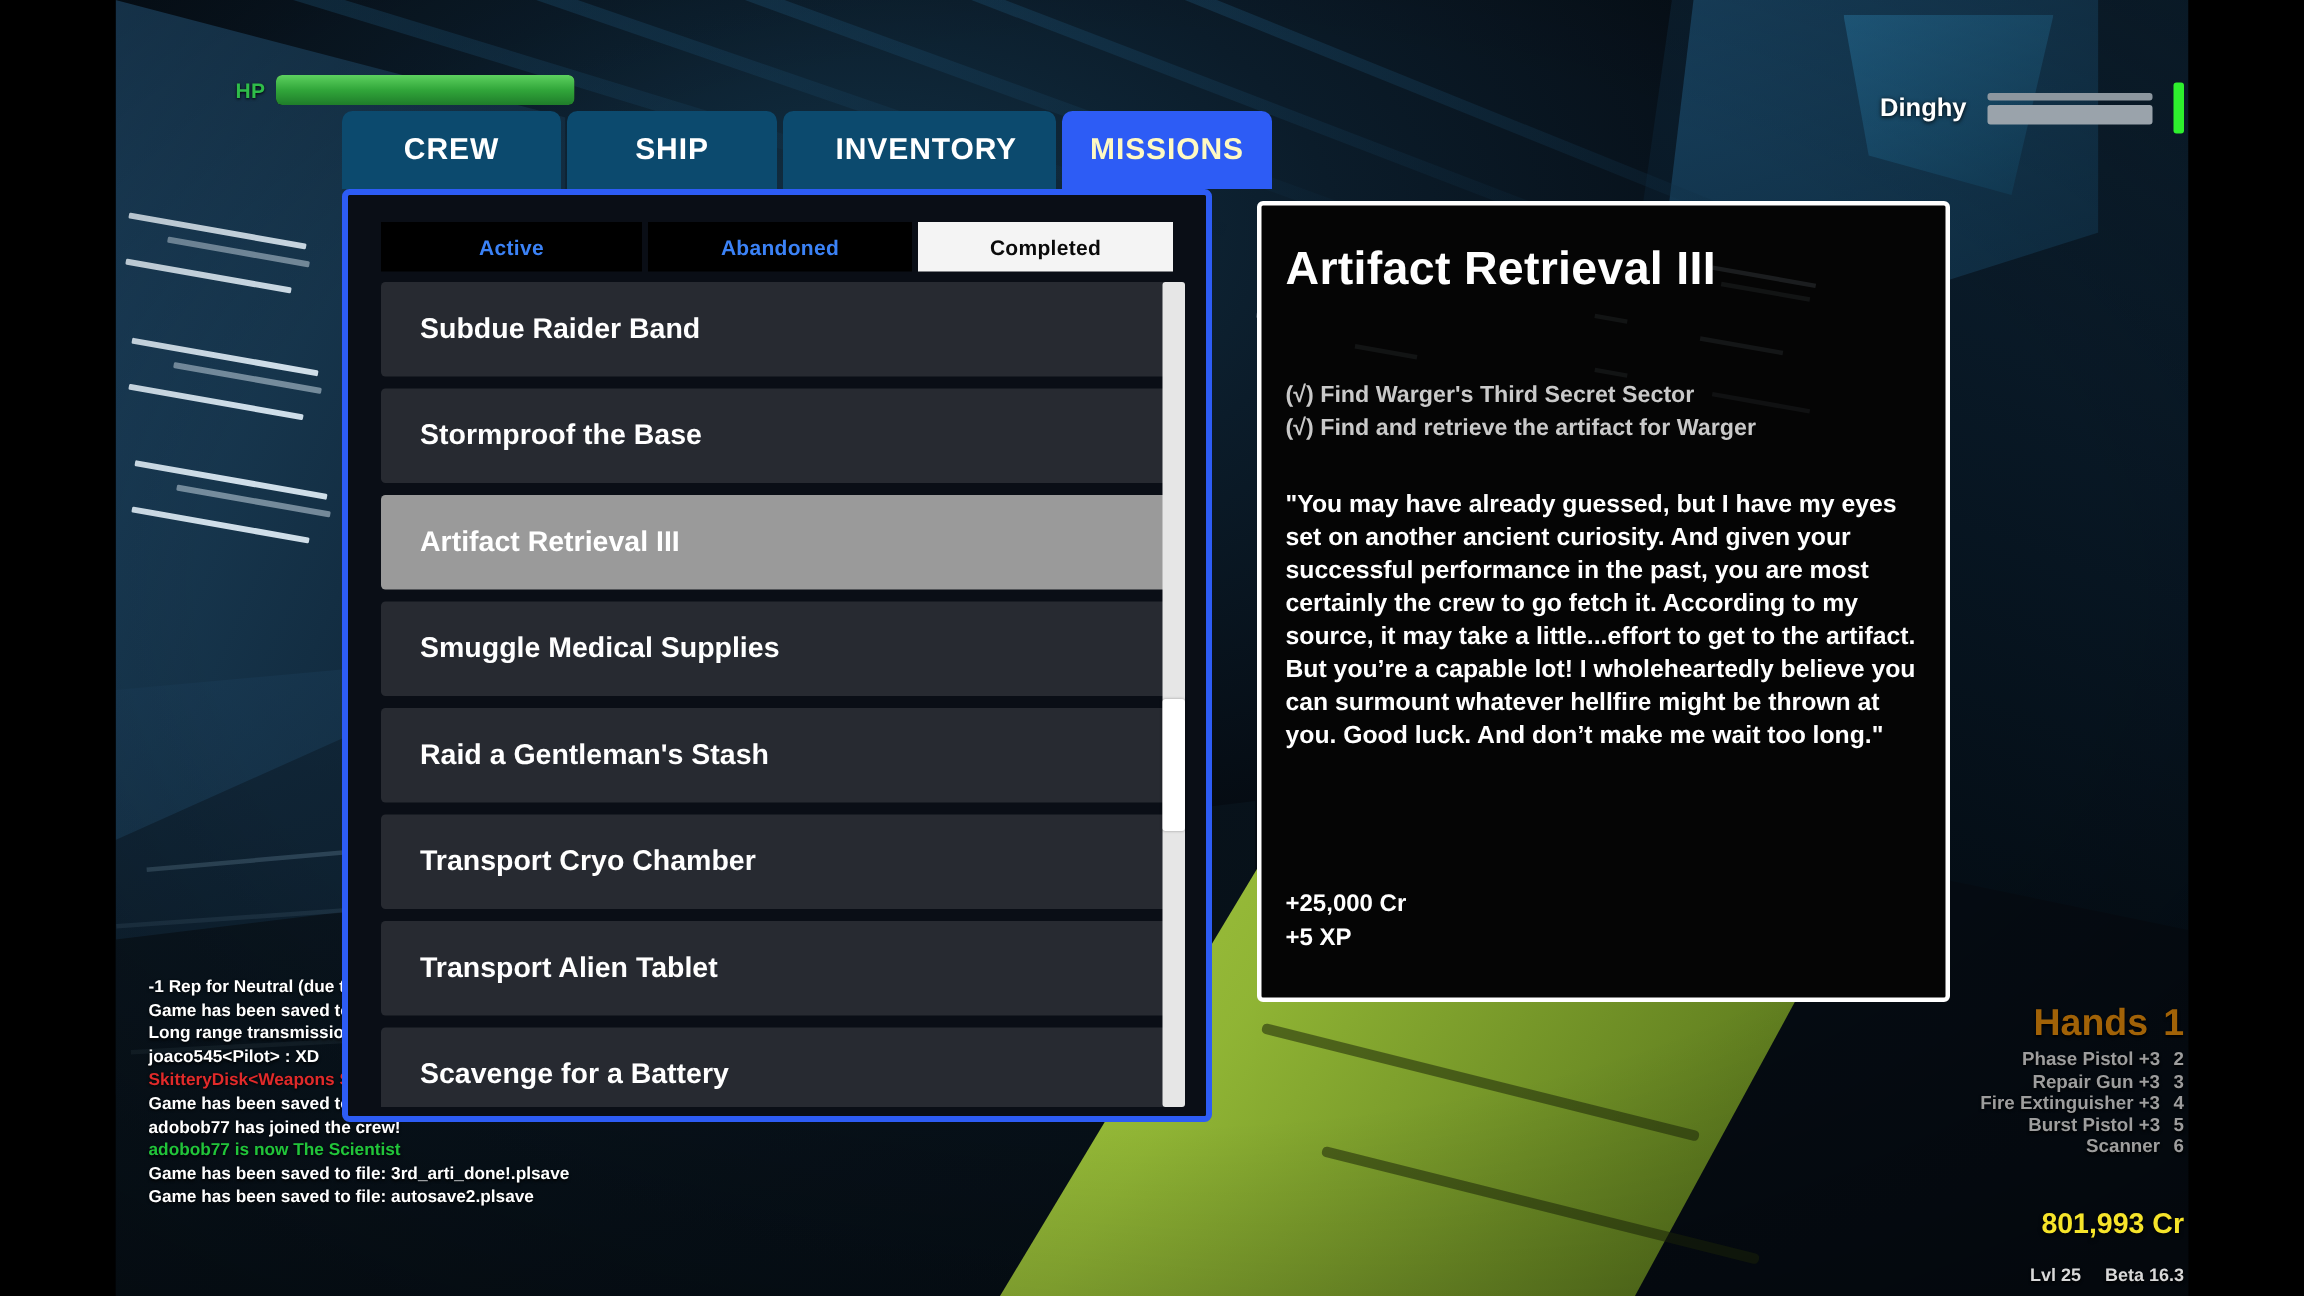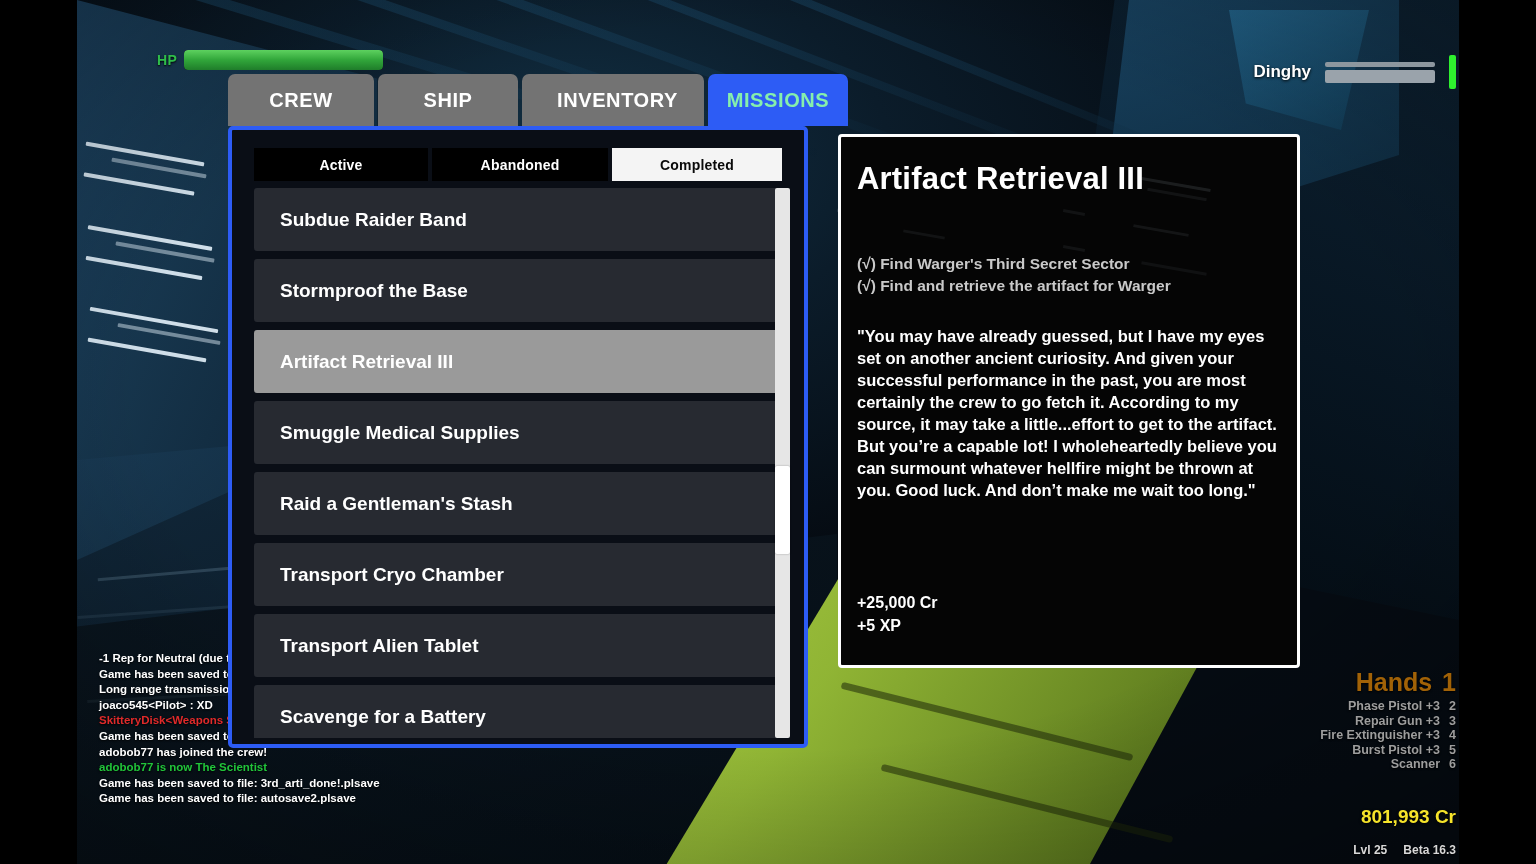--- a/index.html
+++ b/index.html
@@ -187,51 +187,51 @@
     white-space:nowrap;
   }
   .chat-line .c-red   { color:#e02a2a; }
   .chat-line .c-green { color:#21c43a; }
 
   
   #tabs { position:absolute; left:228px; top:74px; display:flex; gap:4px; z-index:6; }
   .tab {
     height:52px; padding:0 26px;
     display:flex; align-items:center; justify-content:center;
-    background:#737373;
+    background:#0c4a6e;
     color:#ffffff; font-size:20px; font-weight:bold; letter-spacing:.6px;
     border-radius:7px 7px 0 0;
     border:none;
   }
   .tab.w1 { width:146px; }
   .tab.w2 { width:140px; }
   .tab.w3 { width:182px;justify-content:flex-end; }
   .tab.w4 { width:140px; }
   .tab.active {
-    background:#2d5cf5; color:#86efac;
+    background:#2d5cf5; color:#fef9c3;
   }
 
   
   #panel {
     position:absolute; left:228px; top:126px;
     width:580px; height:622px;
     border:4px solid #2d5cf5;
     border-radius:5px;
     background:#0a0e16;
     z-index:5;
     overflow:hidden;
   }
   #filter-row {
     position:absolute; left:22px; top:18px;
     display:flex; gap:4px;
   }
   .filter-btn {
     height:33px; display:flex; align-items:center; justify-content:center;
     font-size:14px; font-weight:bold; letter-spacing:.2px;
-    background:#000000; color:#ffffff;
+    background:#000000; color:#3b82f6;
     border:none;
   }
   .filter-btn.f1 { width:174px; }
   .filter-btn.f2 { width:176px;align-items:center; }
   .filter-btn.f3 { width:170px; }
   .filter-btn.active { background:#f4f4f4; color:#0a0a0a; }
 
   #list-viewport {
     position:absolute; left:22px; top:58px;
     width:528px; height:550px;

